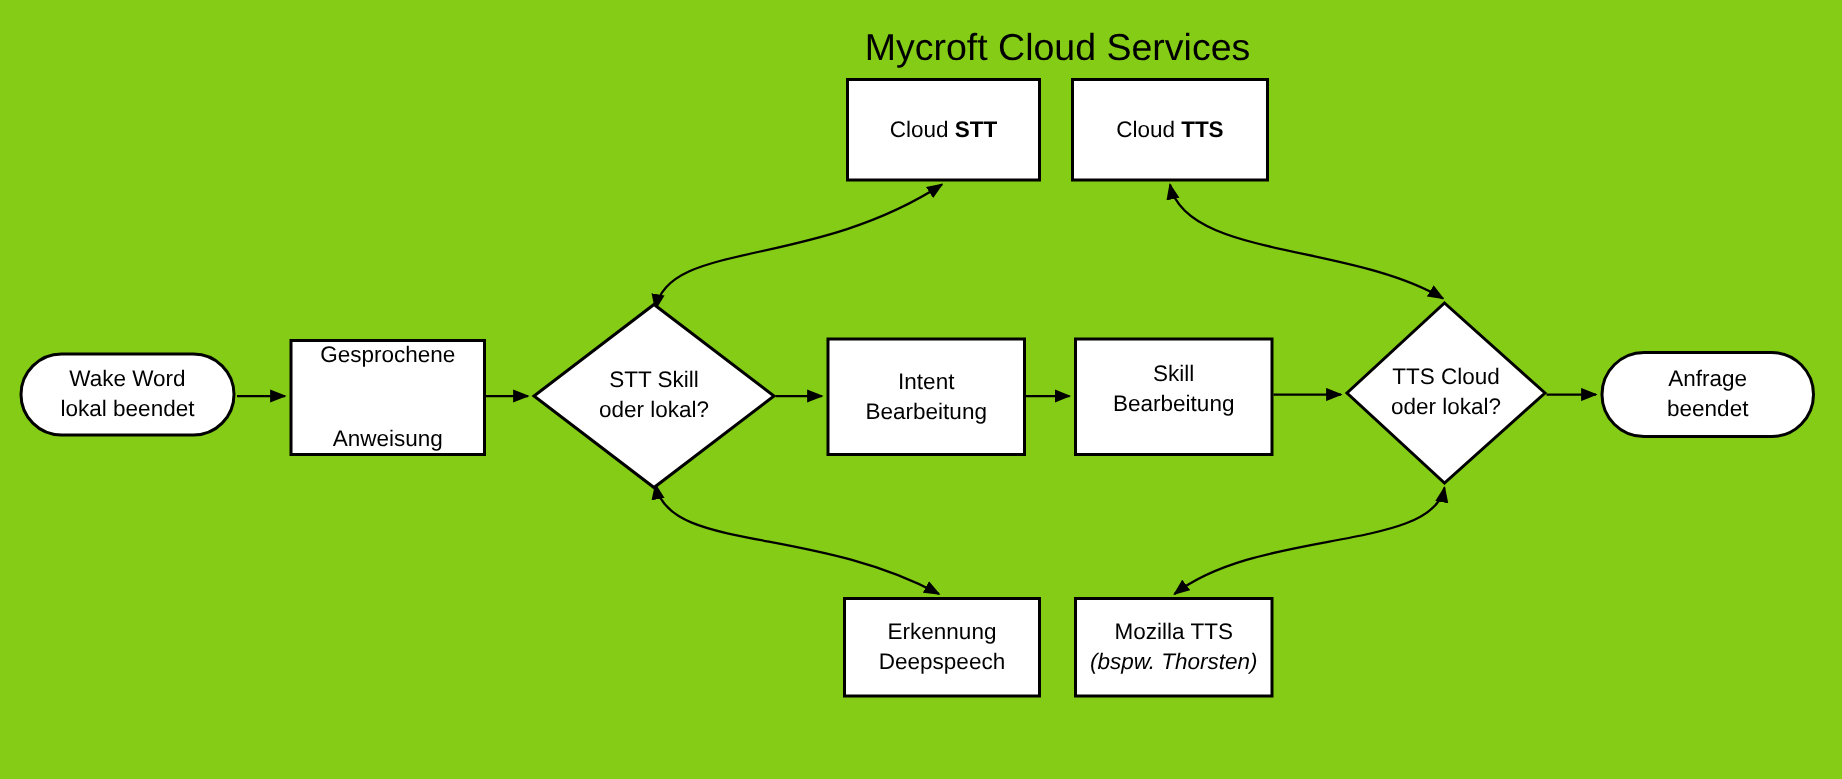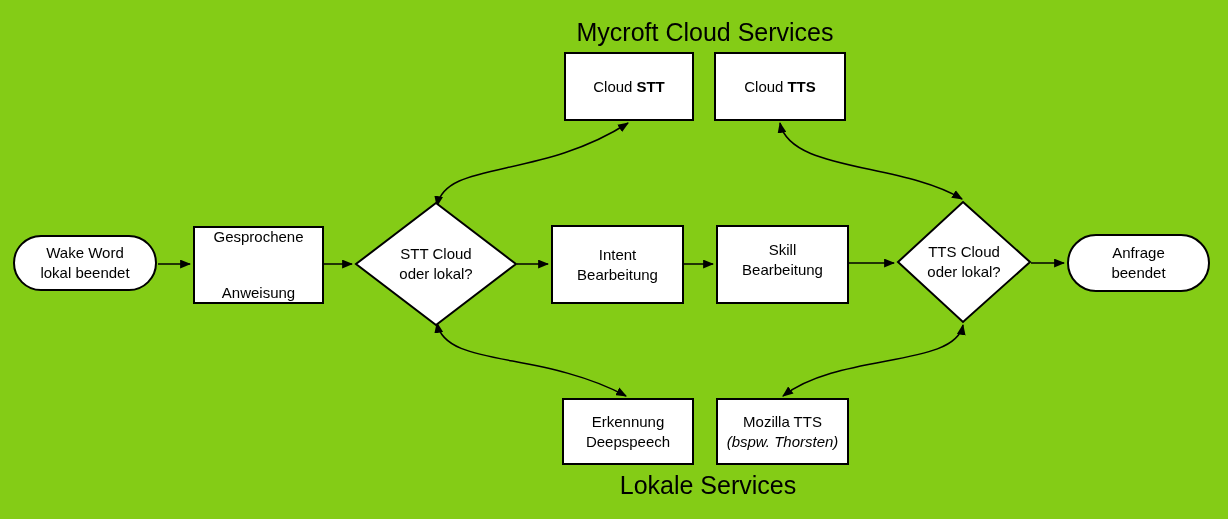--- a/index.html
+++ b/index.html
@@ -70,21 +70,20 @@
     <rect x="717" y="399" width="131" height="65" fill="#ffffff" stroke="#000000" stroke-width="2"></rect>
 
     <rect x="14" y="236" width="142" height="54" rx="27" ry="27" fill="#ffffff" stroke="#000000" stroke-width="2"></rect>
     <rect x="1068" y="235" width="141" height="56" rx="28" ry="28" fill="#ffffff" stroke="#000000" stroke-width="2"></rect>
 
     <polygon points="436,203 516,264 436,325 356,264" fill="#ffffff" stroke="#000000" stroke-width="2"></polygon>
     <polygon points="963,202 1030,262 963,322 898,262" fill="#ffffff" stroke="#000000" stroke-width="2"></polygon>
   </svg>
 
   <div class="diagram-title" style="left:455px; top:18px; width:500px;">Mycroft Cloud Services</div>
-  <div class="diagram-title" style="left:458px; top:471px; width:500px;">Lokale Services</div>
 
   <div class="node-label" style="left:565px; top:53px; width:128px; height:67px;">
     <span class="row">
       <span class="prefix">Cloud</span>
       <span class="bold">STT</span>
     </span>
   </div>
 
   <div class="node-label" style="left:715px; top:53px; width:130px; height:67px;">
     <span class="row">
@@ -97,21 +96,21 @@
     <span>Wake Word</span>
     <span>lokal beendet</span>
   </div>
 
   <div class="node-label" style="left:194px; top:227px; width:129px; height:76px;gap:36px;">
     <span>Gesprochene</span>
     <span>Anweisung</span>
   </div>
 
   <div class="node-label" style="left:376px; top:224px; width:120px; height:80px;">
-    <span>STT Cloud</span>
+    <span>STT Skill</span>
     <span>oder lokal?</span>
   </div>
 
   <div class="node-label" style="left:552px; top:226px; width:131px; height:77px;">
     <span>Intent</span>
     <span>Bearbeitung</span>
   </div>
 
   <div class="node-label" style="left:717px; top:226px; width:131px; height:68px;">
     <span>Skill</span>

